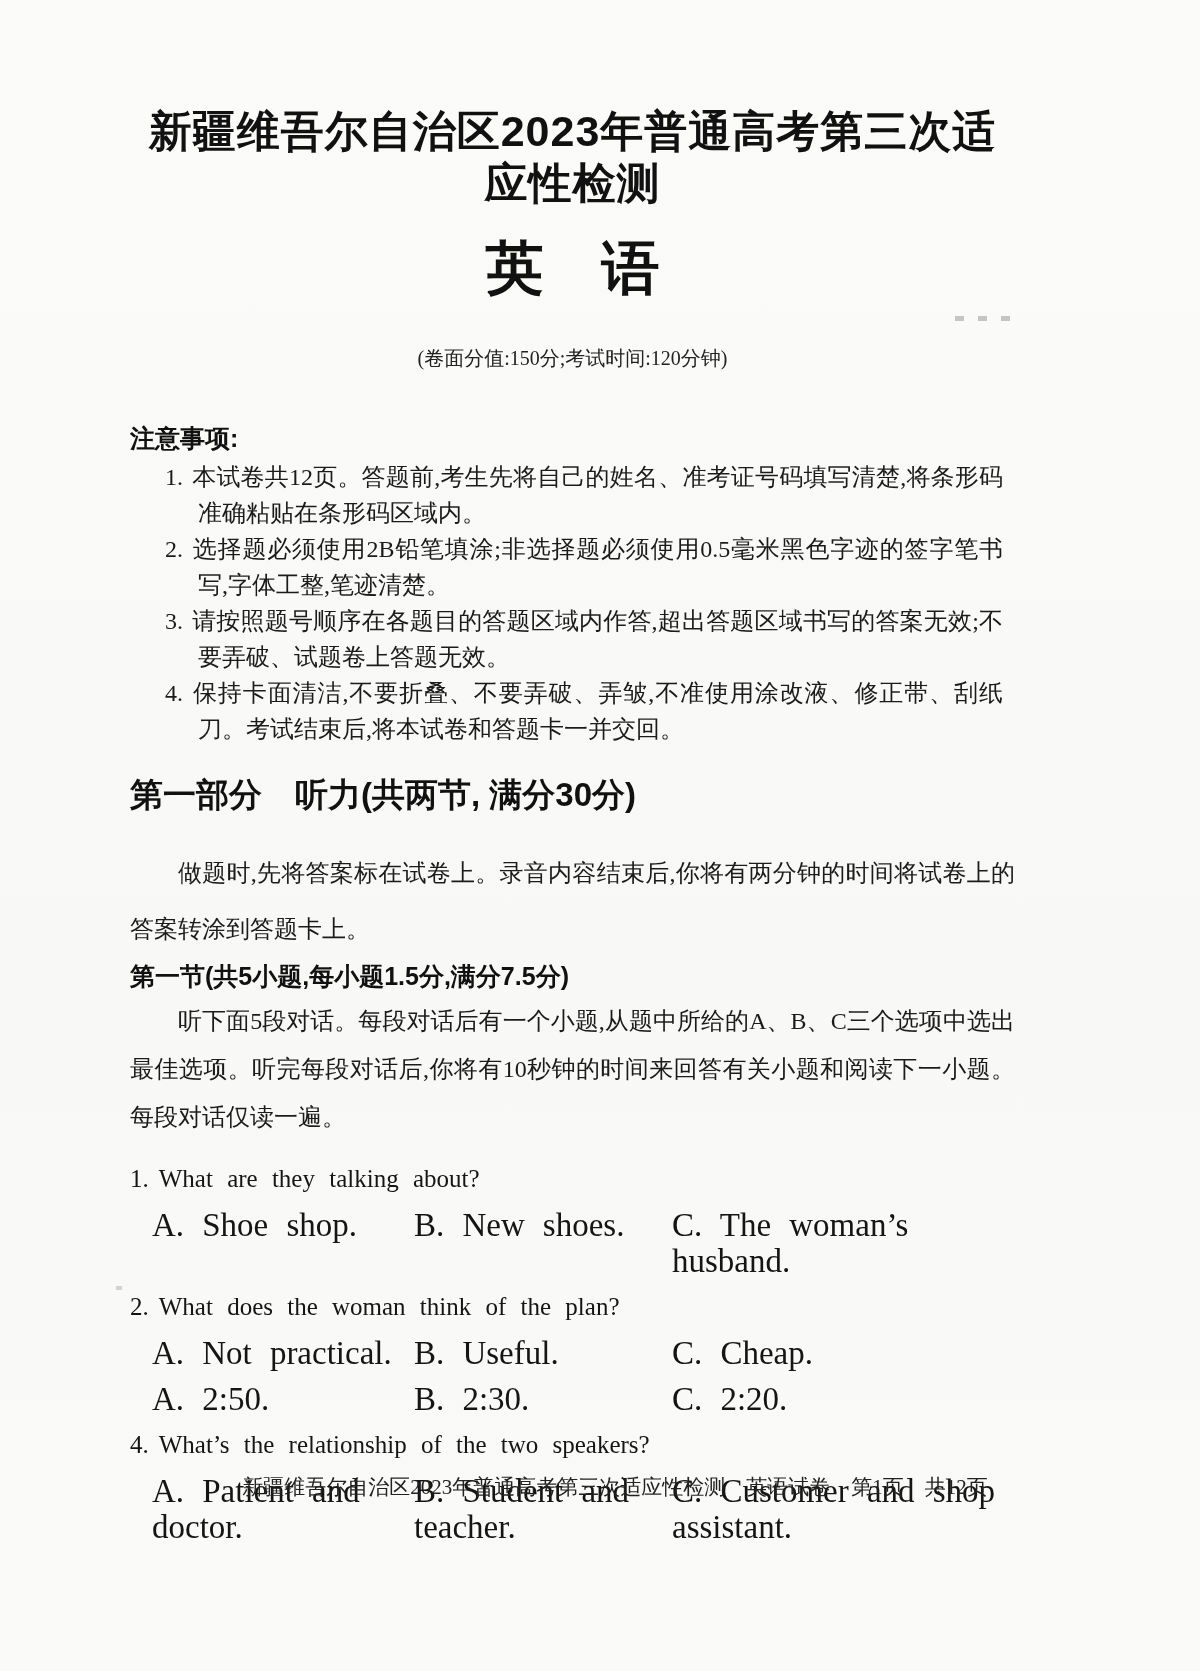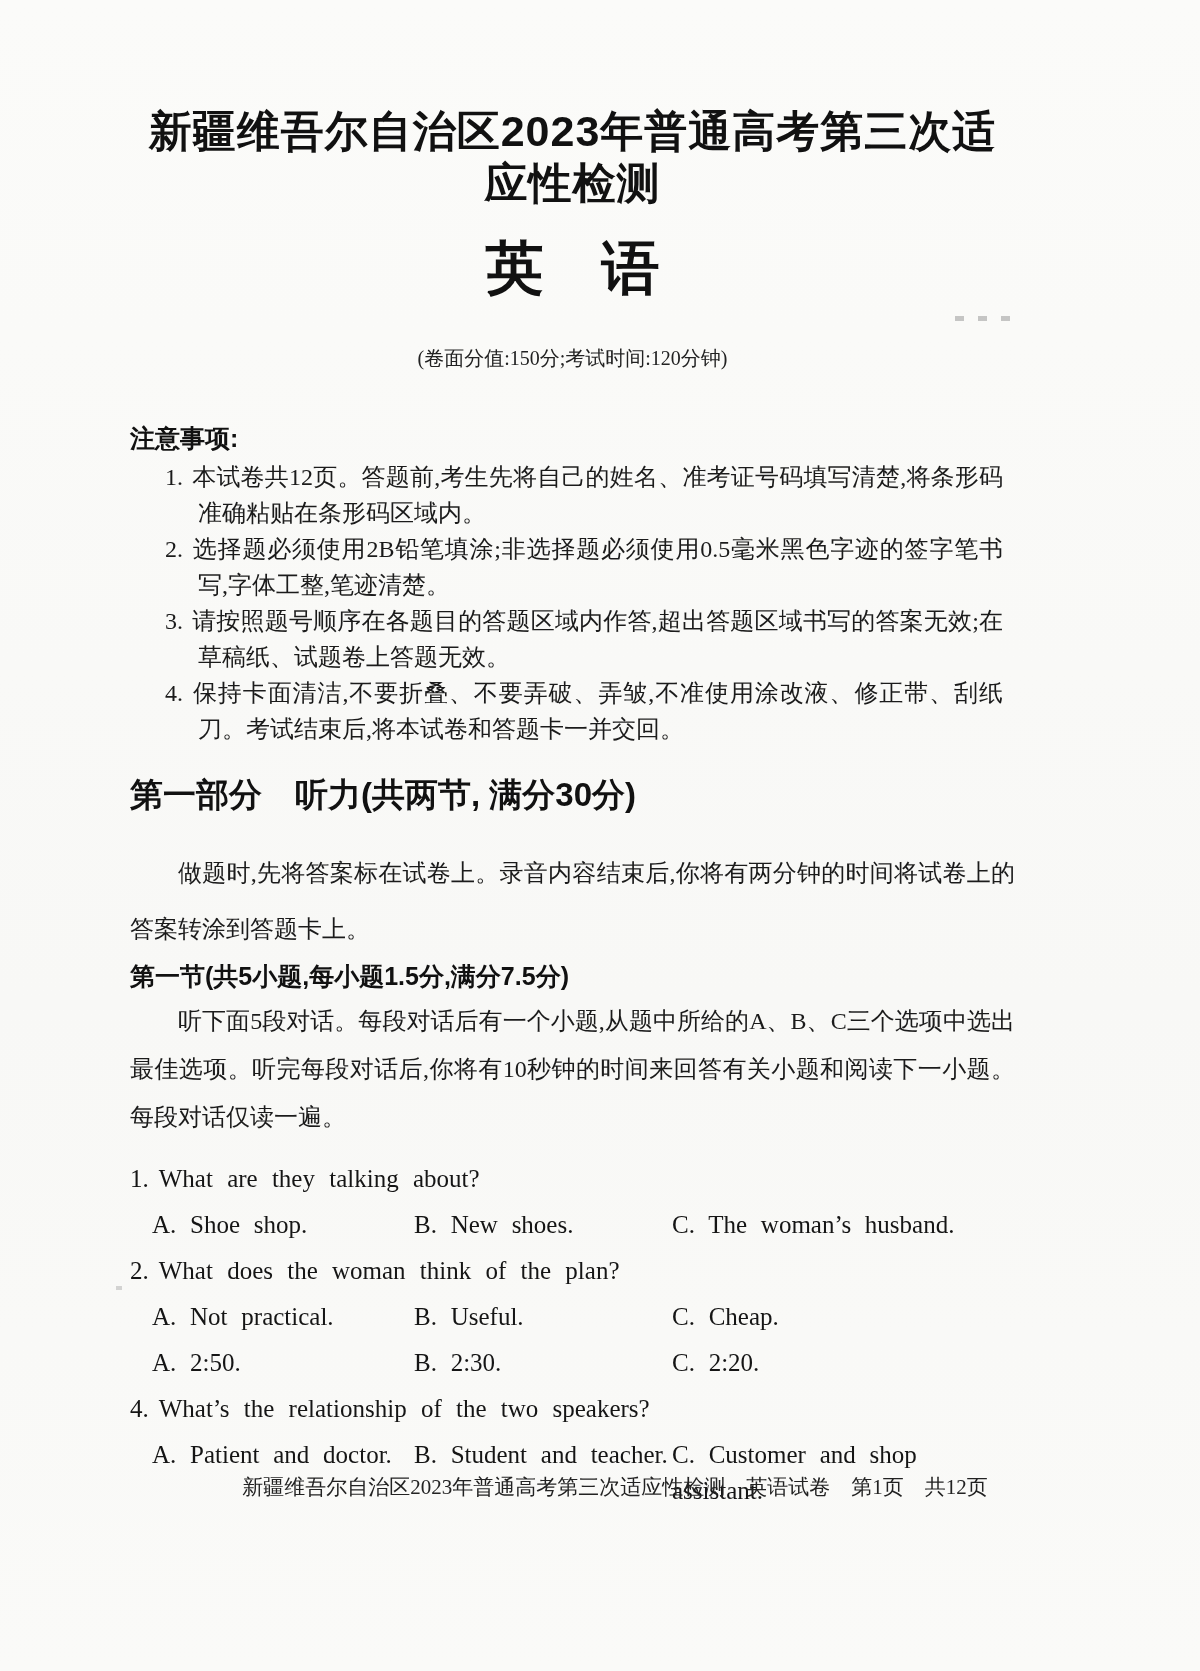--- a/index.html
+++ b/index.html
@@ -92,21 +92,21 @@
     font-size: 25px; line-height: 36px;
     word-spacing: 0.32em;
     color: #151515;
   }
   .q-num { margin-right: 10px; }
   .opts {
     margin-top: 10px;
     padding-left: 22px;
     display: grid;
     grid-template-columns: 262px 258px 1fr;
-    font-size: 25px; line-height: 36px;
+    font-size: 33px; line-height: 36px;
     word-spacing: 0.3em;
     color: #151515;
   }
   .footer {
     position: absolute;
     left: 0; top: 1472px;
     width: 1230px;
     text-align: center;
     font-size: 21px; line-height: 30px;
     color: #222;
@@ -136,21 +136,21 @@
 
     <h2 class="subject">英　语</h2>
 
     <p class="exam-info">(卷面分值:150分;考试时间:120分钟)</p>
 
     <h3 class="notice-heading">注意事项:</h3>
 
     <ul class="notice-list">
       <li class="note"><span class="note-num">1.</span><span class="note-text">本试卷共12页。答题前,考生先将自己的姓名、准考证号码填写清楚,将条形码准确粘贴在条形码区域内。</span></li>
       <li class="note"><span class="note-num">2.</span><span class="note-text">选择题必须使用2B铅笔填涂;非选择题必须使用0.5毫米黑色字迹的签字笔书写,字体工整,笔迹清楚。</span></li>
-      <li class="note"><span class="note-num">3.</span><span class="note-text">请按照题号顺序在各题目的答题区域内作答,超出答题区域书写的答案无效;在草稿纸、试题卷上答题无效。</span></li>
+      <li class="note"><span class="note-num">3.</span><span class="note-text">请按照题号顺序在各题目的答题区域内作答,超出答题区域书写的答案无效;不要弄破、试题卷上答题无效。</span></li>
       <li class="note"><span class="note-num">4.</span><span class="note-text">保持卡面清洁,不要折叠、不要弄破、弄皱,不准使用涂改液、修正带、刮纸刀。考试结束后,将本试卷和答题卡一并交回。</span></li>
     </ul>
 
     <h3 class="part-heading">第一部分　听力(共两节, 满分30分)</h3>
 
     <p class="para para-intro">做题时,先将答案标在试卷上。录音内容结束后,你将有两分钟的时间将试卷上的答案转涂到答题卡上。</p>
 
     <h4 class="section-heading">第一节(共5小题,每小题1.5分,满分7.5分)</h4>
 
     <p class="para para-instr">听下面5段对话。每段对话后有一个小题,从题中所给的A、B、C三个选项中选出最佳选项。听完每段对话后,你将有10秒钟的时间来回答有关小题和阅读下一小题。每段对话仅读一遍。</p>

